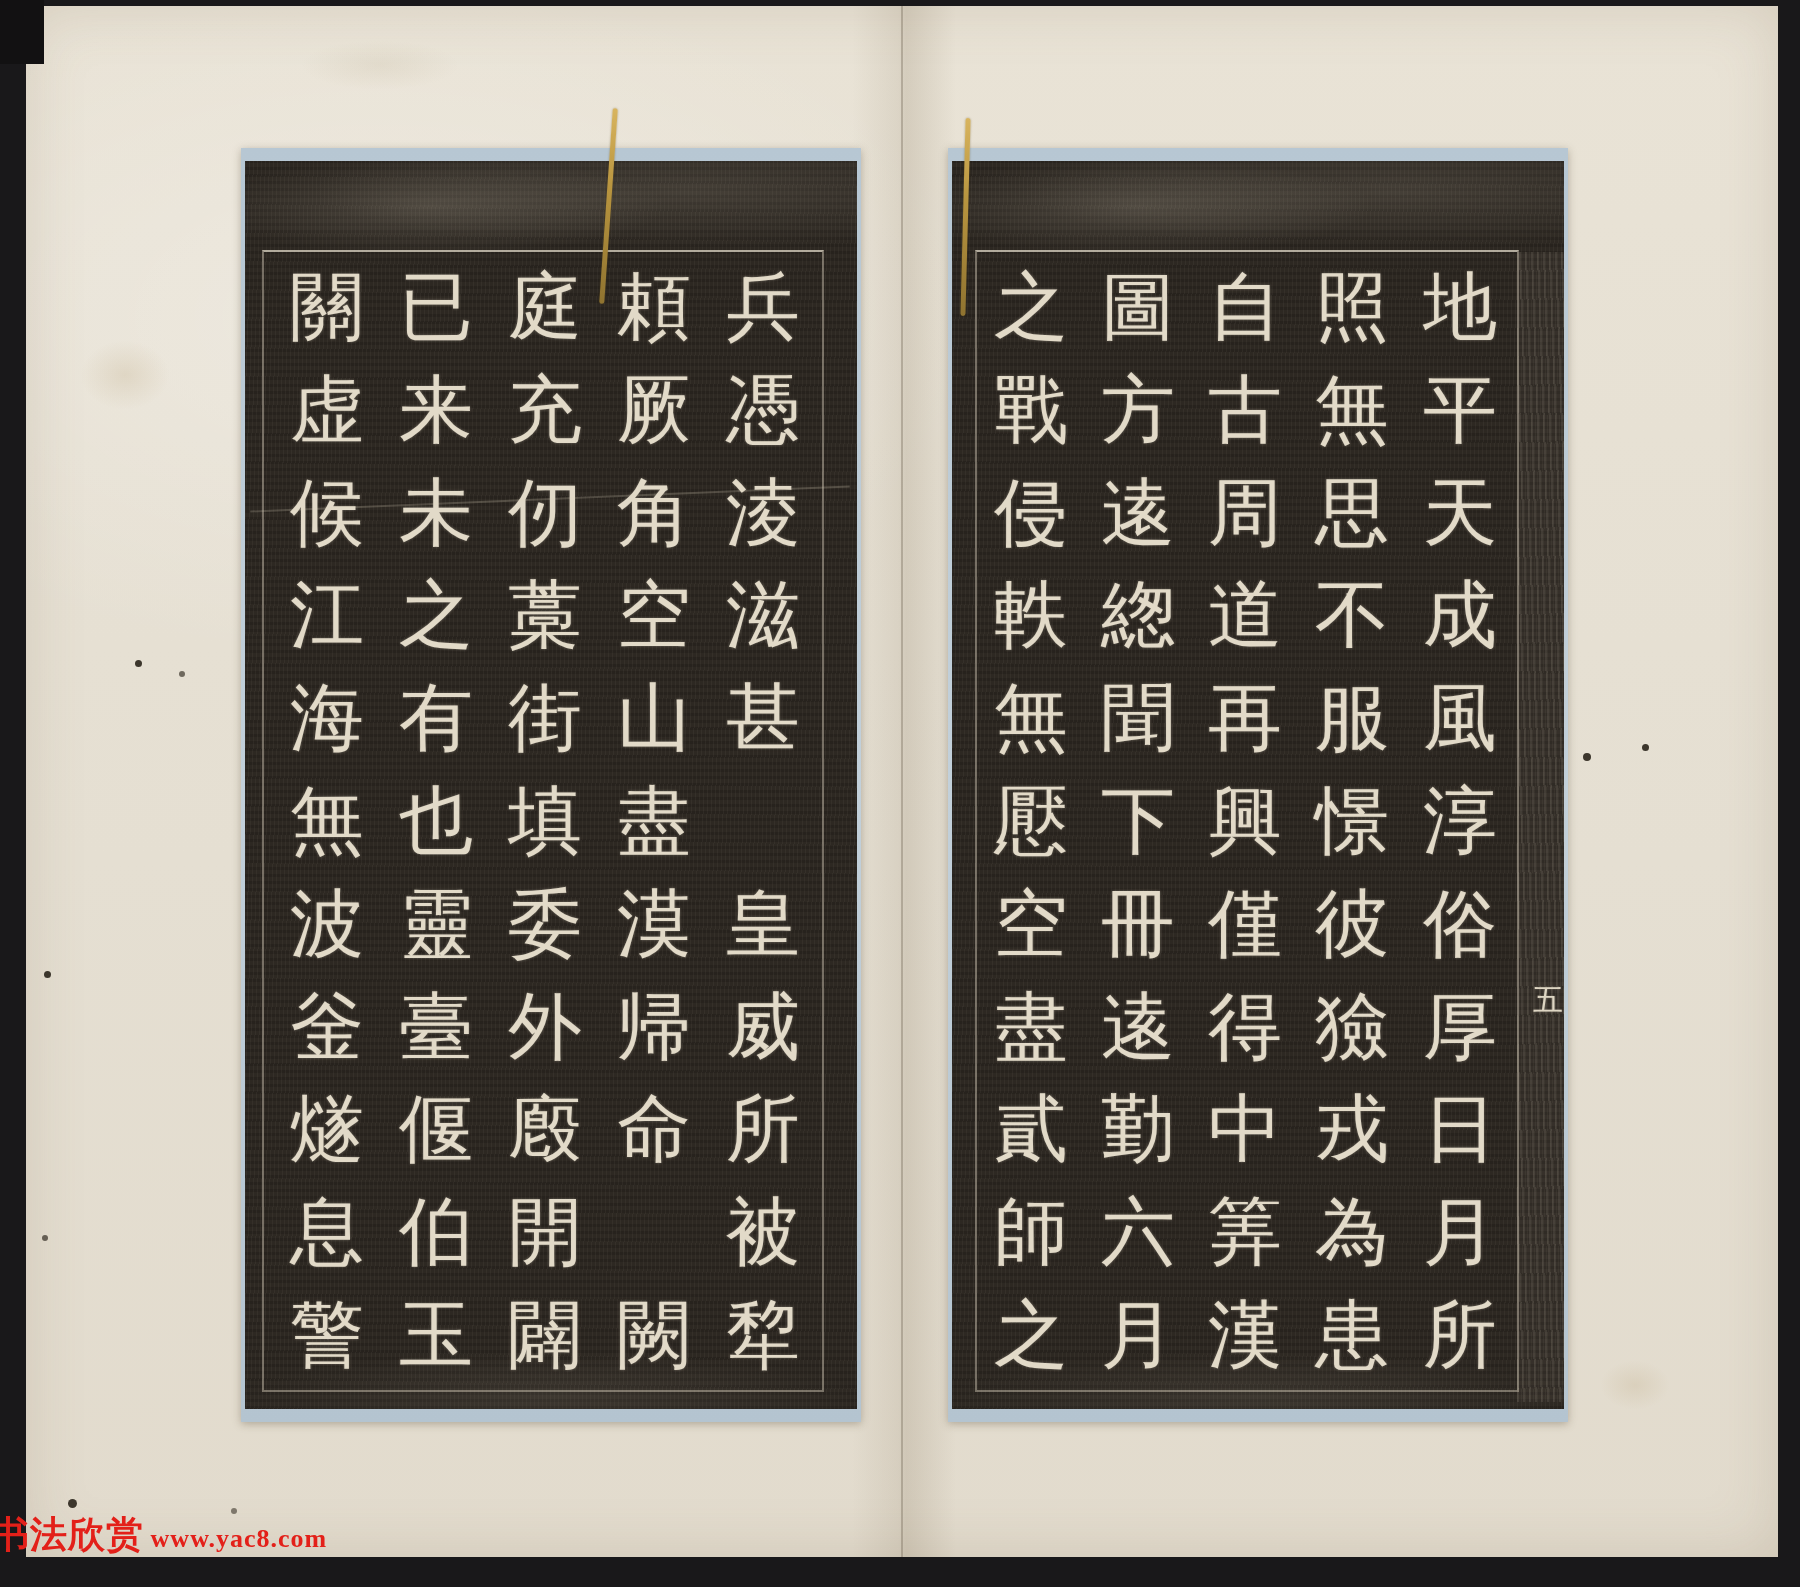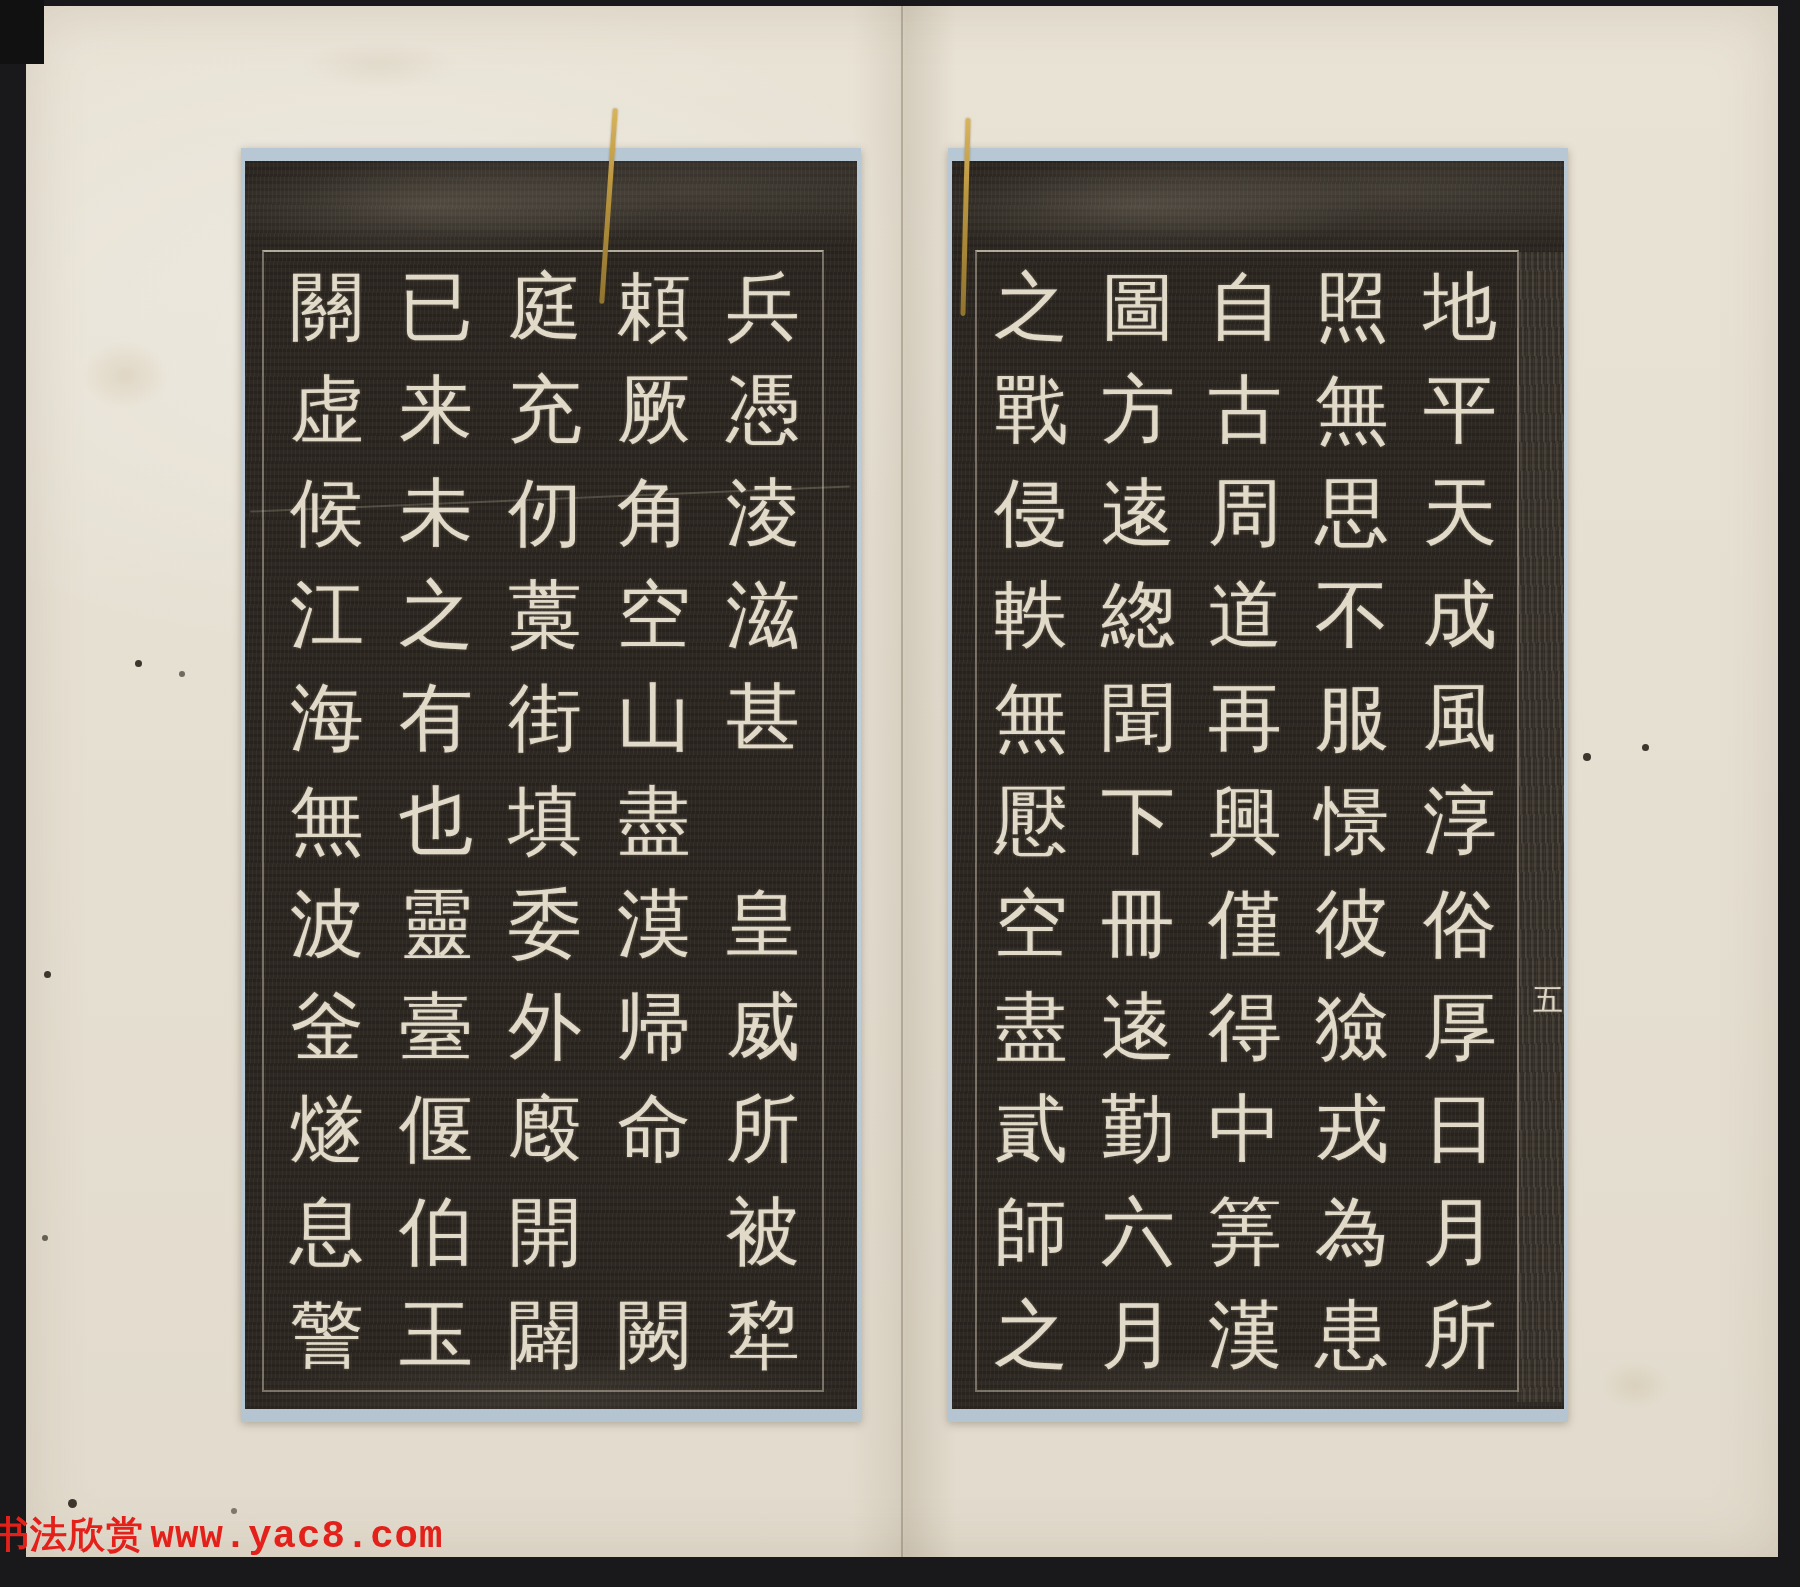--- a/index.html
+++ b/index.html
@@ -78,21 +78,21 @@
   .pin-right{left:963px;top:118px;height:198px;transform:rotate(1.5deg);}
   
   .wormhole{position:absolute;border-radius:50%;background:#3c362c;}
   .stain{position:absolute;border-radius:50%;}
   
   .watermark{
     position:absolute;left:-8px;top:1510px;white-space:nowrap;
     color:#e32019;font-weight:bold;letter-spacing:1px;
   }
   .wm-cn{font-size:37px;font-family:"DejaVu Serif",serif;}
-  .wm-url{font-size:39px;font-family:Liberation Mono, monospace;}
+  .wm-url{font-size:26px;font-family:Liberation Serif, serif;}
 </style>
 </head>
 <body>
 
 <div class="stage">
   <div class="paper"></div>
   <div class="corner-tl"></div>
   <div class="fold-shade"></div>
   <div class="fold-line"></div>
 

